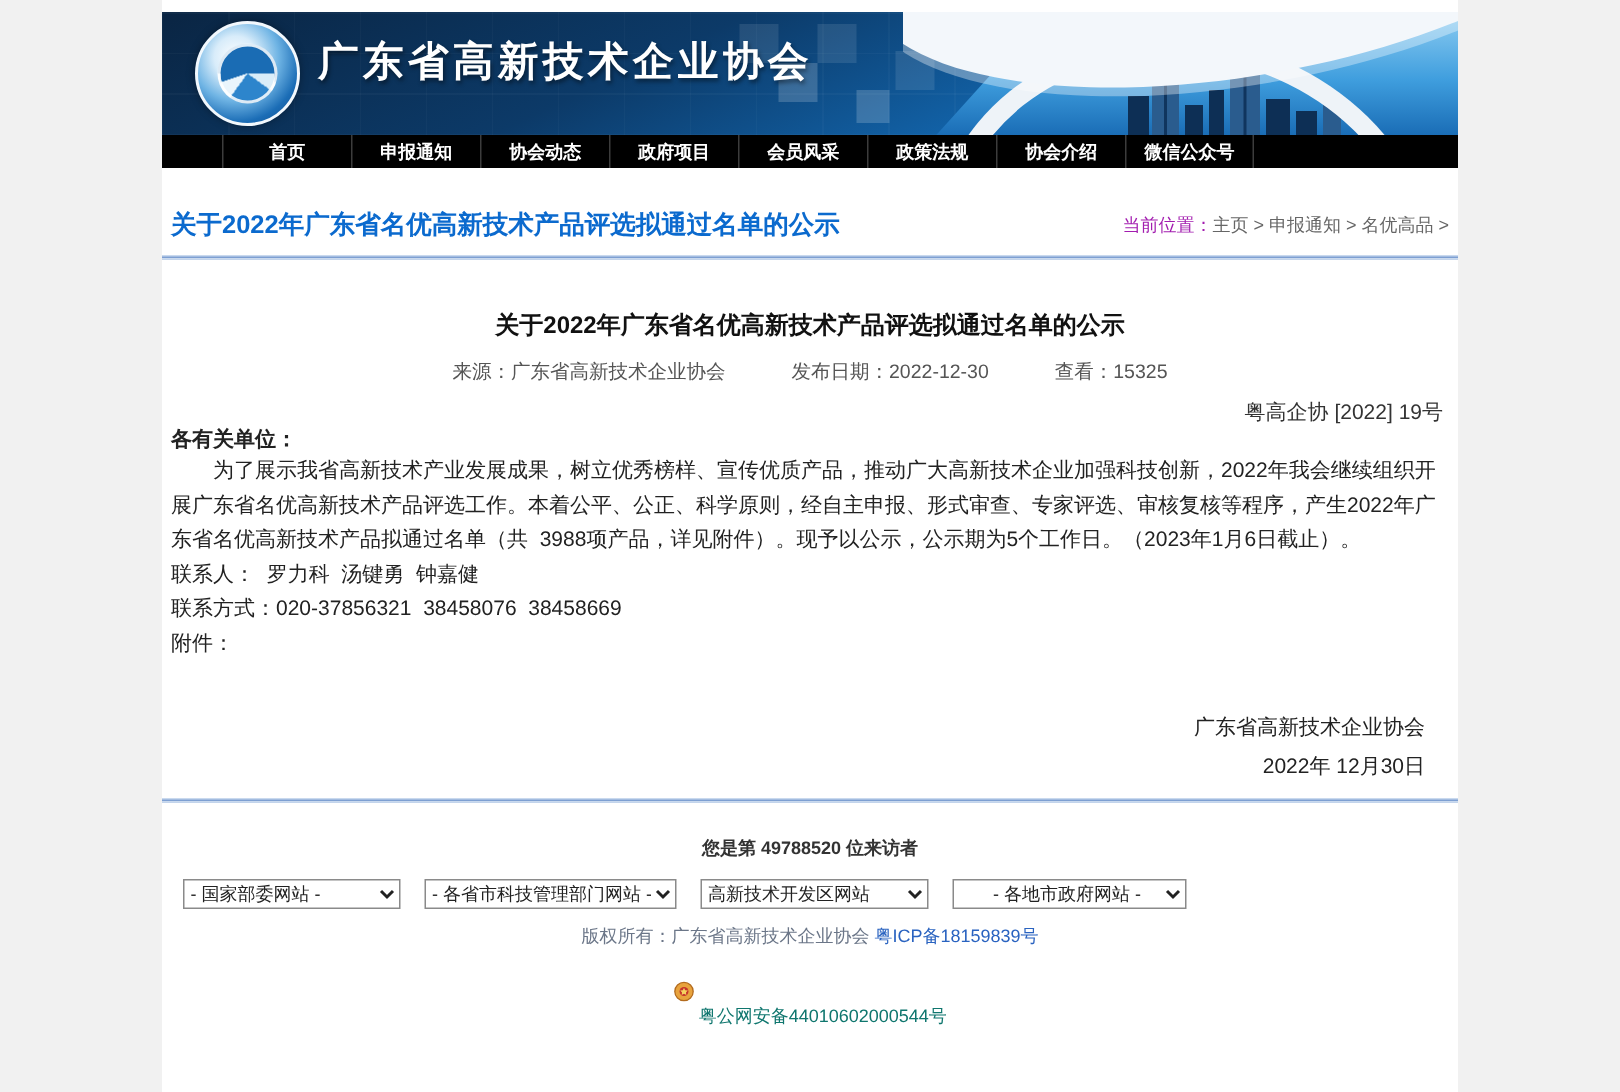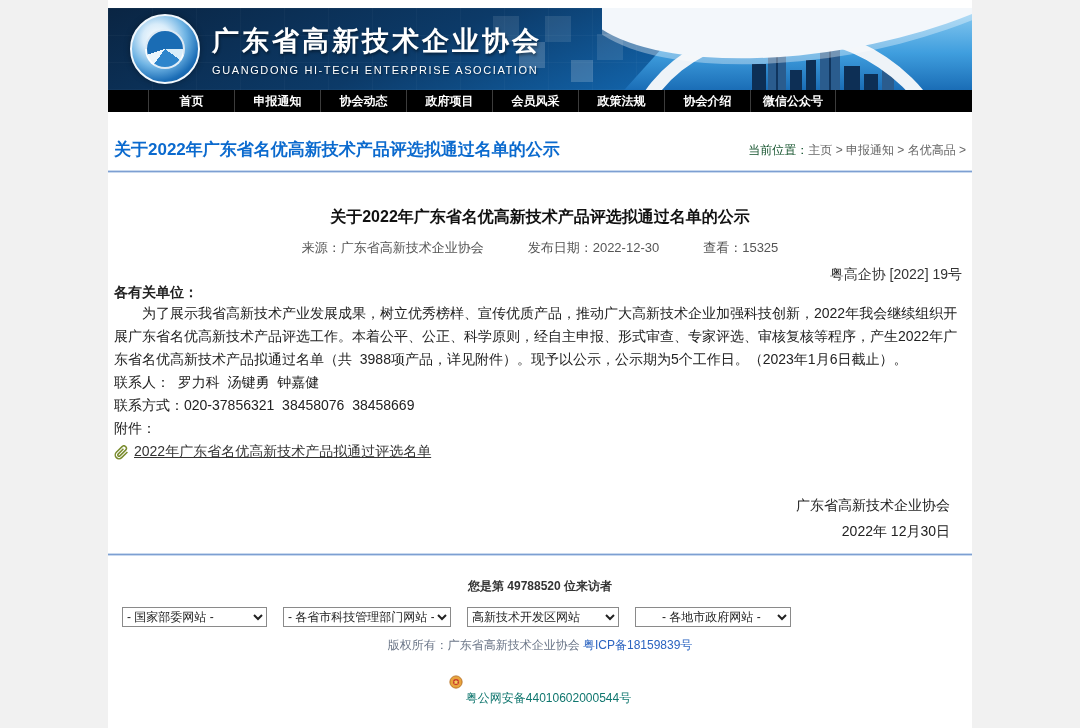--- a/index.html
+++ b/index.html
@@ -45,21 +45,21 @@
   .nav { height:22px; background:#000; display:flex; padding-left:40px; }
   .nav-item { width:86px; display:flex; align-items:center; justify-content:center;
     color:#fff; font-size:12px; font-weight:bold; text-decoration:none;
     border-left:1px solid #3c3c3c; cursor:pointer; }
   .nav-item:last-child { border-right:1px solid #3c3c3c; }
 
   
   .title-row { display:flex; justify-content:space-between; align-items:flex-end; margin-top:26px; padding:0 6px; }
   .page-title { font-size:17px; font-weight:bold; color:#0b6ace; margin:0; }
   .breadcrumb { font-size:12px; color:#666; padding-bottom:2px; }
-  .bc-label { color:#14532d; }
+  .bc-label { color:#a21caf; }
   .bc-path { color:#666; cursor:pointer; }
 
   .divider { height:3px; background:#7d9fd2; border-top:1px solid #c9d9ee; border-bottom:1px solid #c9d9ee; margin-top:9px; }
 
   
   article { padding:0 6px; font-size:14px; color:#222; }
   .art-title { text-align:center; font-size:16px; font-weight:bold; color:#111; margin:34px 0 0; }
   .meta { display:flex; justify-content:center; gap:44px; font-size:13px; color:#555; margin-top:11px; }
   .doc-number { text-align:right; font-size:14px; color:#333; margin-top:9px; padding-right:4px; }
   .salutation { font-weight:bold; margin:0 0 0; }
@@ -112,21 +112,20 @@
         <div class="bld l" style="left:130px;width:12px;height:22px;"></div>
       </div>
       <div class="arch"></div>
       <div class="swoosh"></div>
     </div>
     <div class="logo">
       <div class="logo-inner"></div>
     </div>
     <div class="brand">
       <div class="brand-cn">广东省高新技术企业协会</div>
-      <div class="brand-en">GUANGDONG HI-TECH ENTERPRISE ASOCIATION</div>
     </div>
   </header>
 
   <nav class="nav">
     <a class="nav-item">首页</a>
     <a class="nav-item">申报通知</a>
     <a class="nav-item">协会动态</a>
     <a class="nav-item">政府项目</a>
     <a class="nav-item">会员风采</a>
     <a class="nav-item">政策法规</a>
@@ -148,26 +147,20 @@
       <span>来源：广东省高新技术企业协会</span>
       <span>发布日期：2022-12-30</span>
       <span>查看：15325</span>
     </div>
     <div class="doc-number">粤高企协 [2022] 19号</div>
     <p class="salutation">各有关单位：</p>
     <p class="body p1">　　为了展示我省高新技术产业发展成果，树立优秀榜样、宣传优质产品，推动广大高新技术企业加强科技创新，2022年我会继续组织开展广东省名优高新技术产品评选工作。本着公平、公正、科学原则，经自主申报、形式审查、专家评选、审核复核等程序，产生2022年广东省名优高新技术产品拟通过名单（共  3988项产品，详见附件）。现予以公示，公示期为5个工作日。（2023年1月6日截止）。</p>
     <p class="body contact1">联系人：  罗力科  汤键勇  钟嘉健</p>
     <p class="body">联系方式：020-37856321  38458076  38458669</p>
     <p class="body">附件：</p>
-    <p class="attach-row">
-      <svg class="clip-icon" viewBox="0 0 24 24">
-        <path d="M21.44 11.05l-9.19 9.19a6 6 0 0 1-8.49-8.49l9.19-9.19a4 4 0 0 1 5.66 5.66l-9.2 9.19a2 2 0 0 1-2.83-2.83l8.49-8.48" fill="none" stroke="#7a8c2e" stroke-width="2.4"></path>
-      </svg>
-      <a class="attach-link">2022年广东省名优高新技术产品拟通过评选名单</a>
-    </p>
     <div class="body sign-org">广东省高新技术企业协会</div>
     <div class="body sign-date">2022年 12月30日</div>
   </article>
 
   <div class="divider footer-divider"></div>
   <footer>
     <div class="visitor">您是第 49788520 位来访者</div>
     <div class="selects">
       <select class="sel-1">
         <option>- 国家部委网站 -</option>

